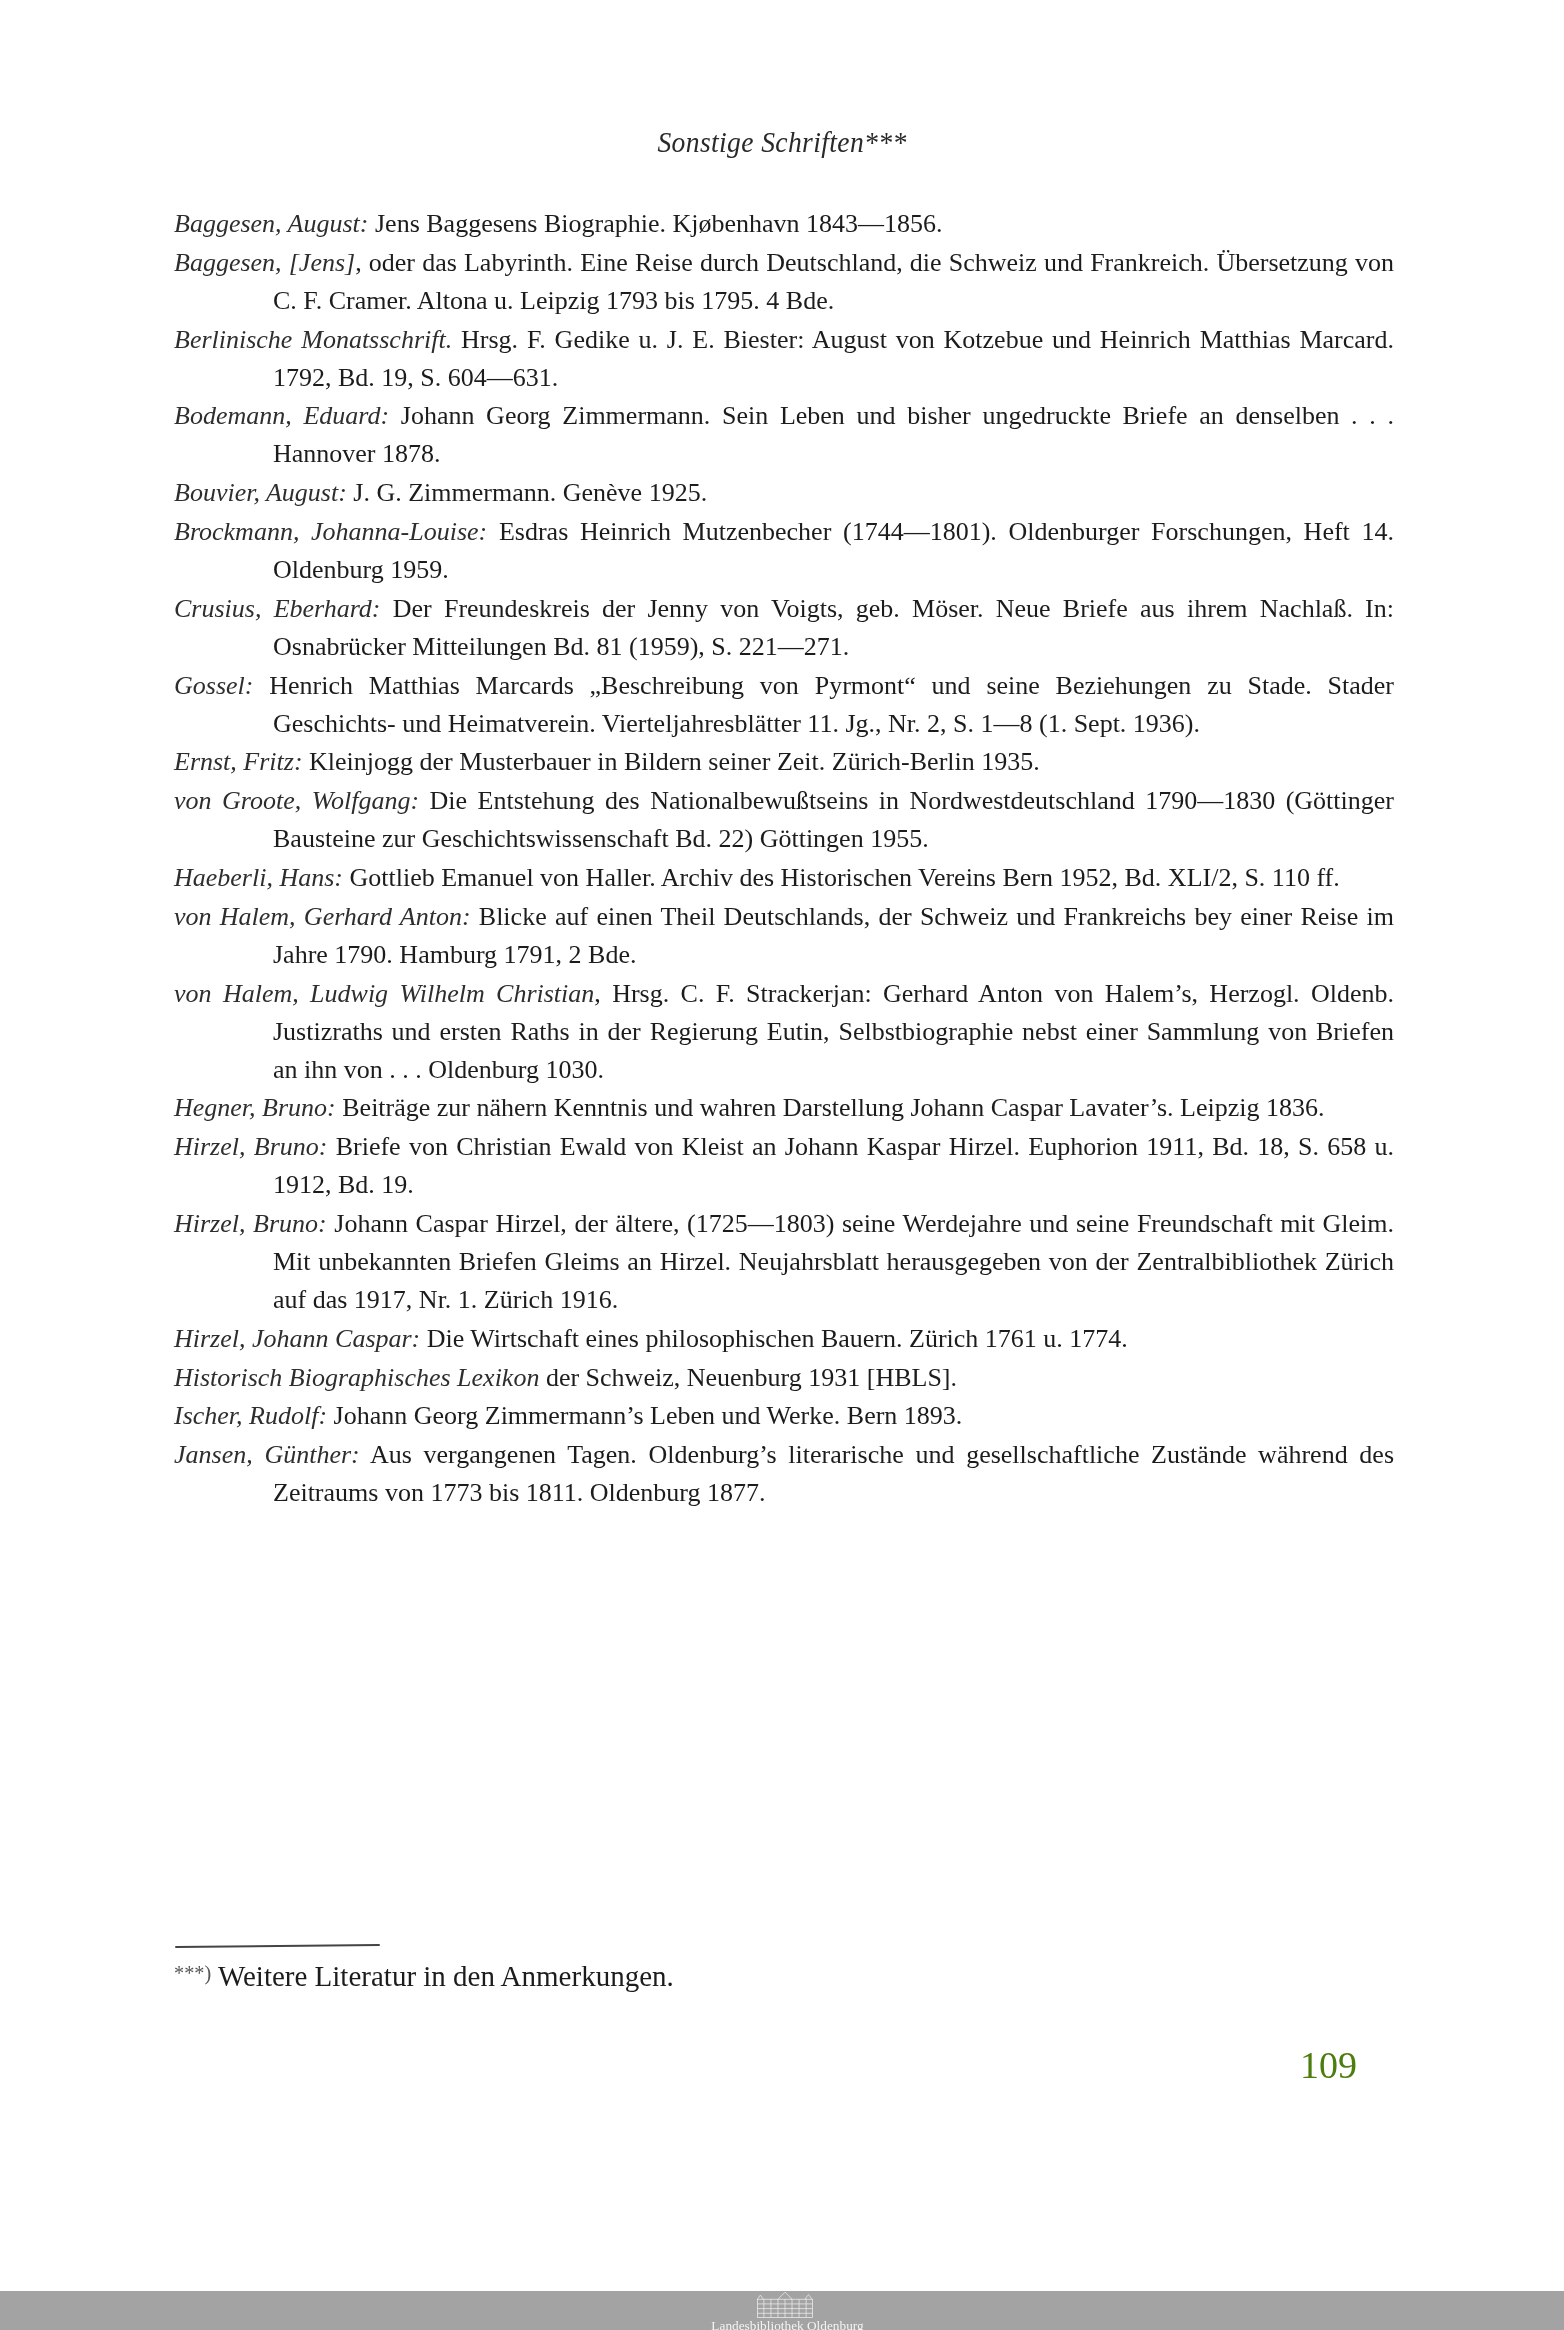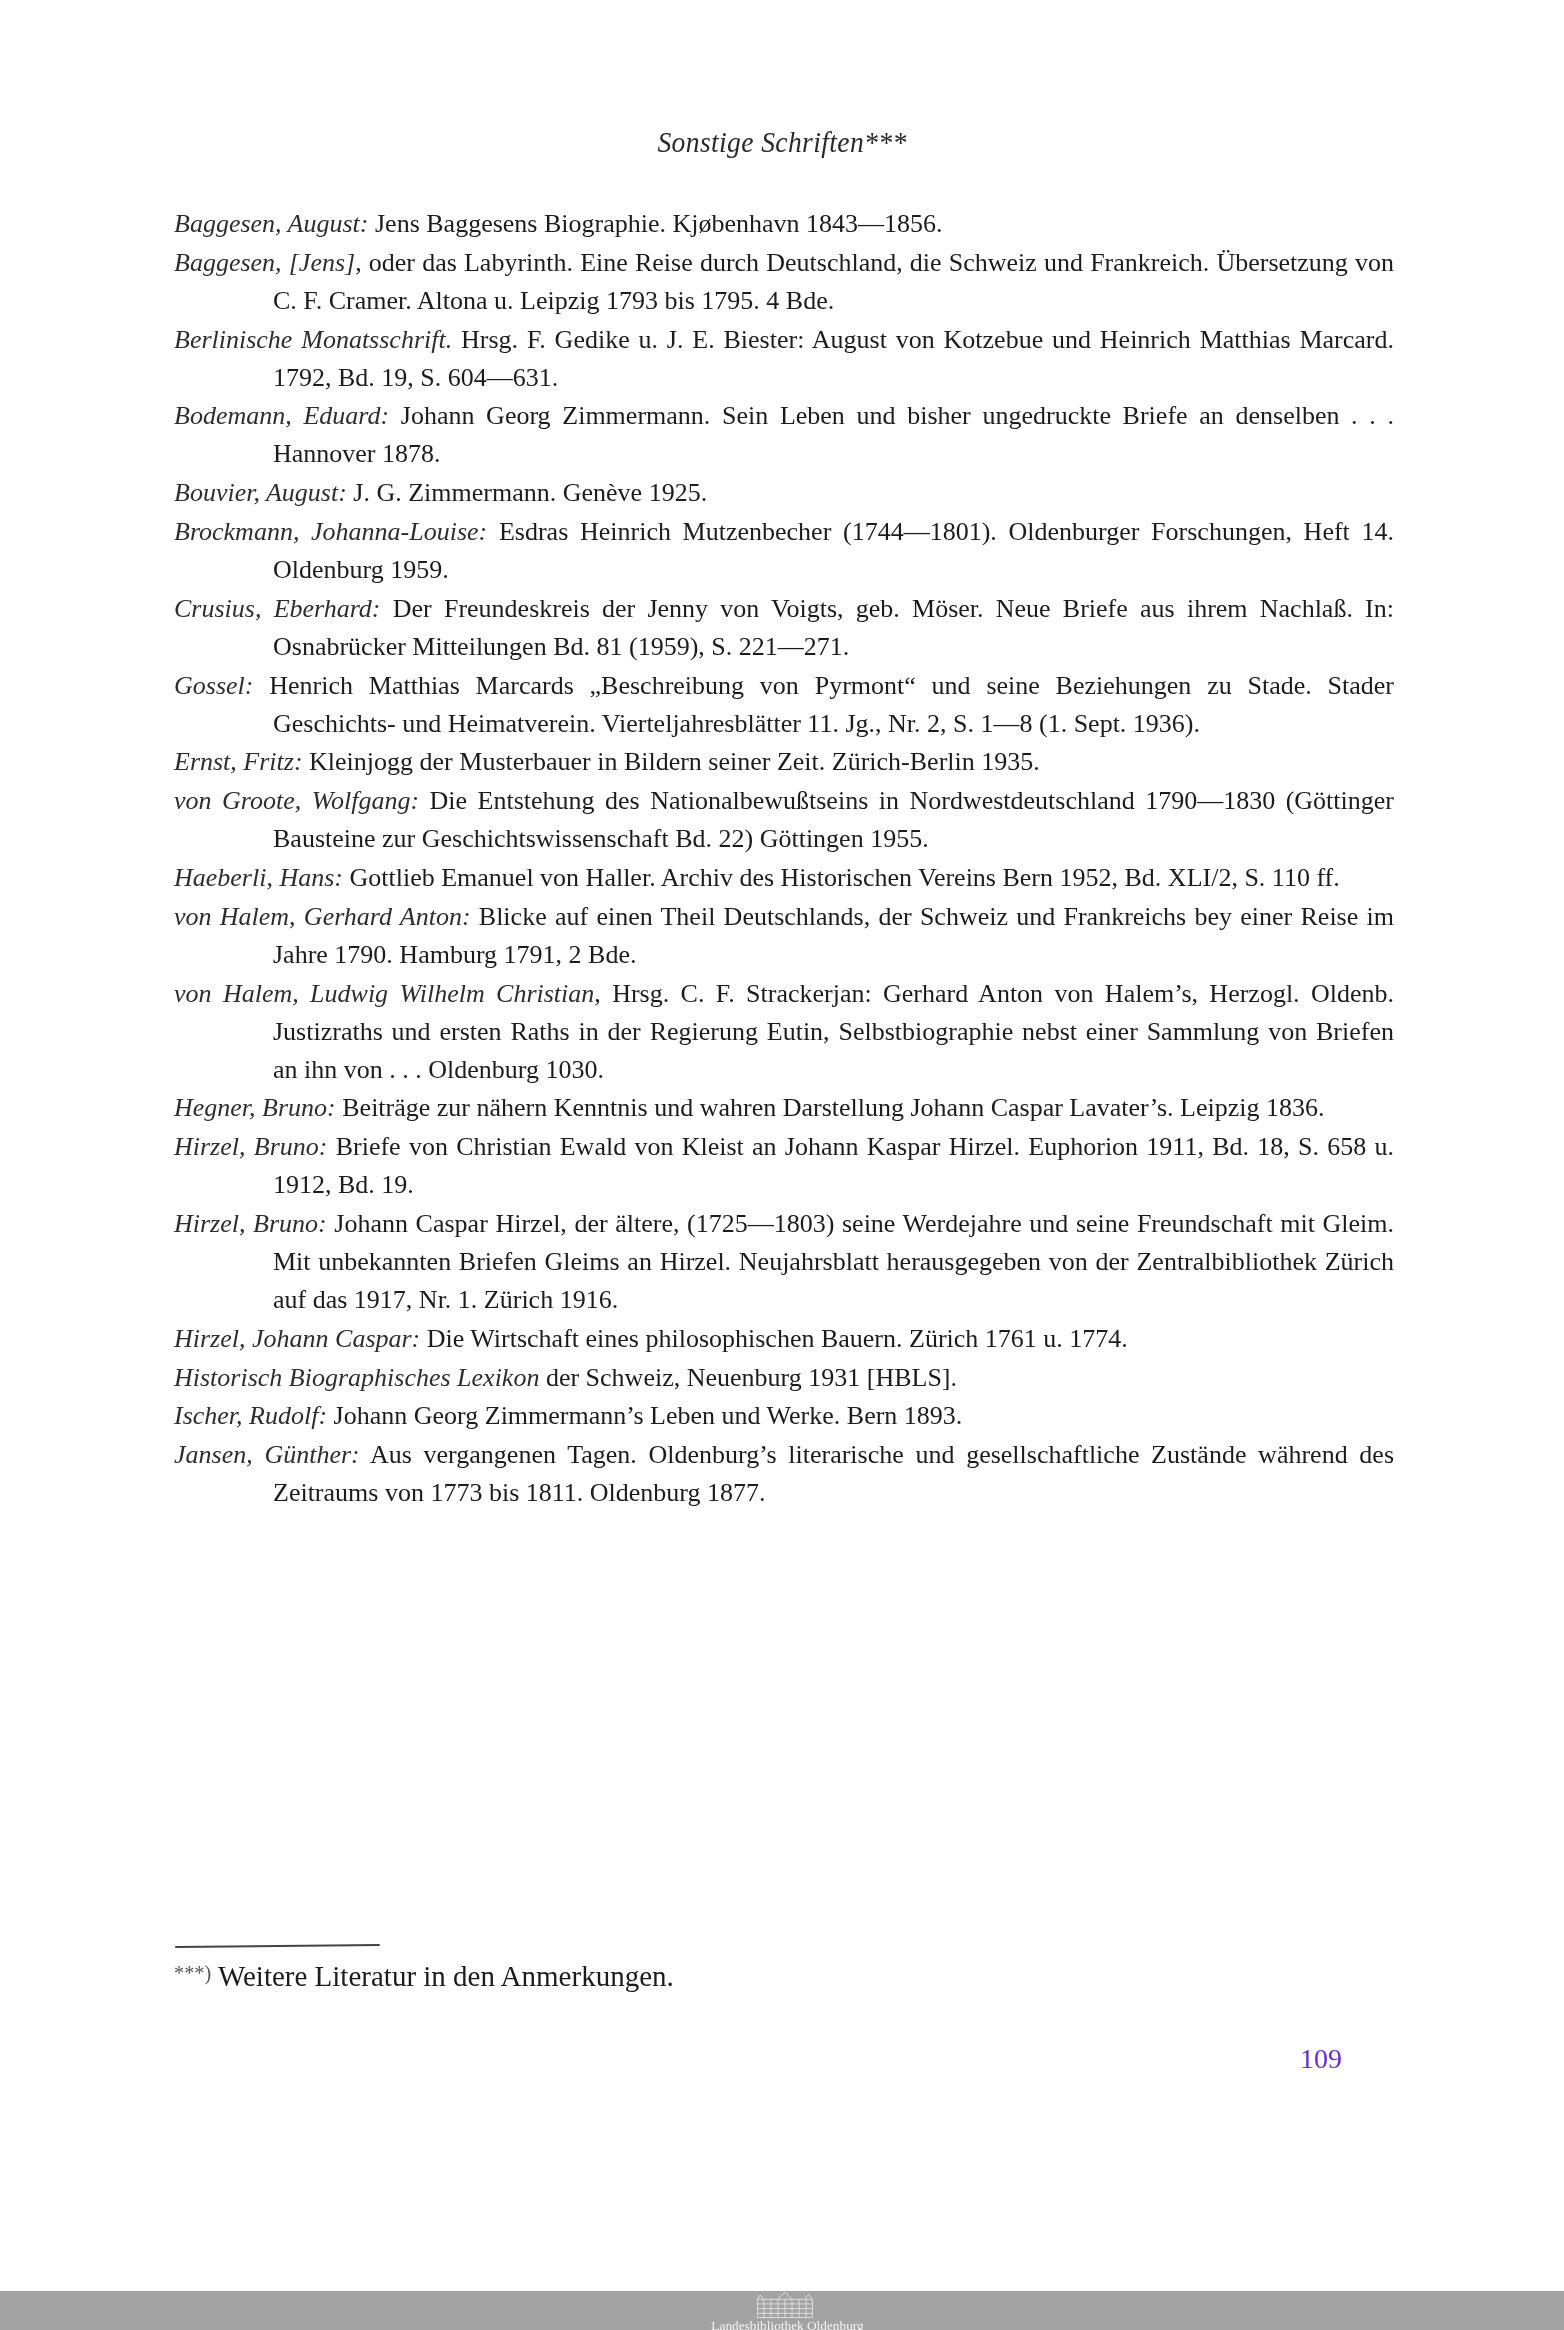--- a/index.html
+++ b/index.html
@@ -13,21 +13,21 @@
   .entry { font-family: "Liberation Serif", serif; font-size: 26px; line-height: 38px;
            padding-left: 99px; text-indent: -99px; text-align: justify; margin: 0 0 0.8px 0;
            color: #1c1c1c; }
   .entry .author { font-style: italic; color: #2e2e2e; }
   .rule { position: absolute; left: 175px; top: 1945px; width: 205px; height: 1.6px;
           background: #444; transform: rotate(-0.6deg); border-radius: 1.6px; }
   .footnote { position: absolute; left: 174px; top: 1960px; font-family: "Liberation Serif", serif;
               font-size: 29px; color: #1c1c1c; }
   .footnote .mark { color: #555; font-size: 20.3px; vertical-align: 6.3px; }
   .pagenum { position: absolute; left: 1300px; top: 2043px; font-family: "Liberation Serif", serif;
-             font-size: 28px; color: #6d28d9; }
+             font-size: 38px; color: #4d7c0f; }
   .footer-bar { position: absolute; left: 0; top: 2291px; width: 1564px; height: 43px;
                 background: #a3a3a3; display: flex; align-items: center; flex-direction: column; }
   .logo { margin-left: 6.3px; width: 78px; height: 36px; }
   .footer-text { margin-left: 11px; font-family: "Liberation Serif", serif; font-size: 13.3px;
                  color: #f4f4f4; }
 </style>
 </head>
 <body>
 
 <div class="page">

